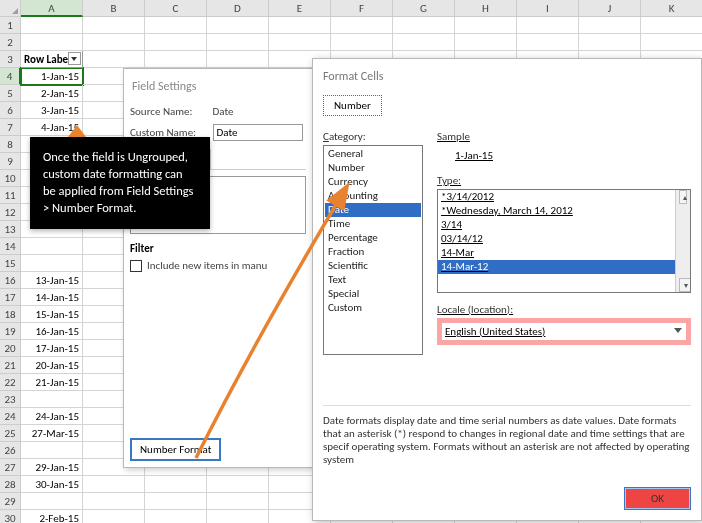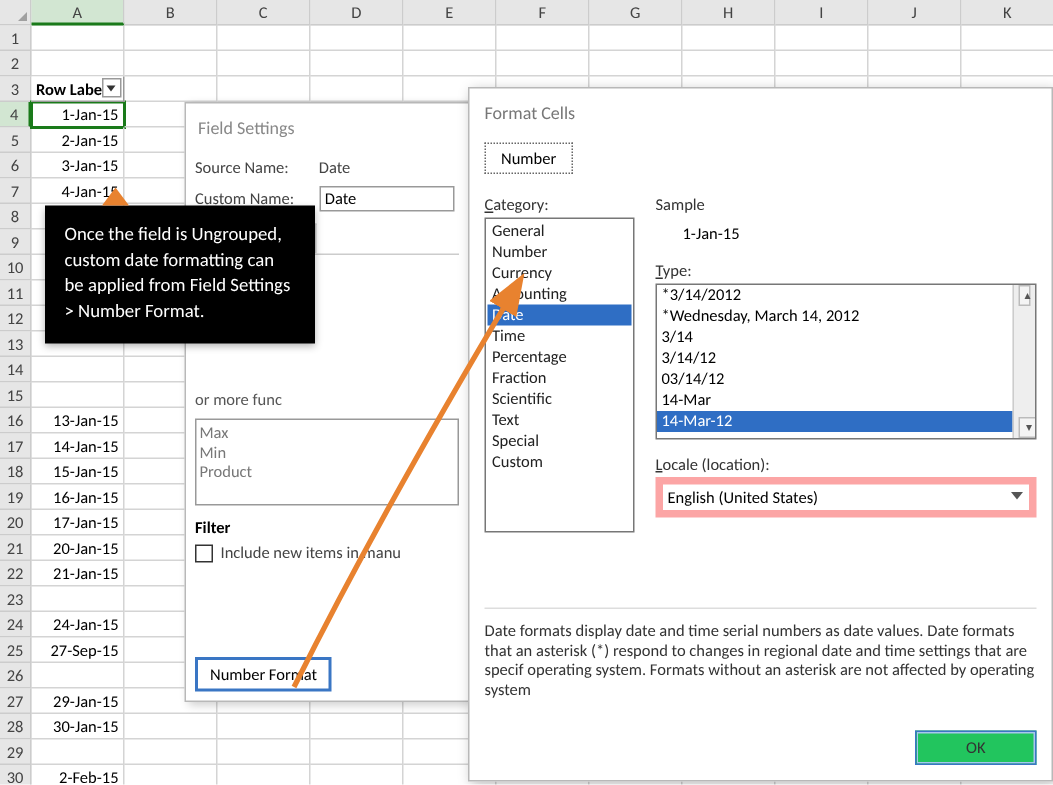--- a/index.html
+++ b/index.html
@@ -41,32 +41,32 @@
 .dlg2 { position:absolute; top:58px; left:312px; width:390px; height:463px; background:#fff; border:1px solid #b8b8b8; box-shadow:2px 2px 8px rgba(0,0,0,.25); padding:10px; }
 .dlg2 .title { color:#777; font-size:12px; margin-bottom:12px; }
 .tab2 { display:inline-block; border:1px dotted #666; padding:3px 10px; font-size:11px; background:#fff; }
 .d2-body { margin-top:14px; display:flex; gap:14px; }
 .catcol { width:100px; }
 .catlbl, .samplelbl, .typelbl, .loclbl { font-size:11px; color:#333; text-decoration: none; border-bottom:none; }
 .catlbl span, .typelbl span, .loclbl span { text-decoration:underline; }
 .catlist { border:1px solid #777; height:210px; margin-top:2px; padding:1px; font-size:11px; color:#222; overflow:hidden; }
 .catlist div { padding:0 3px; line-height:14px; }
 .catlist .sel { background:#2f6ec4; color:#fff; }
-.samplecol { flex:1; }
+.samplecol { flex:1;text-decoration:underline; }
 .sampbox { border:none; padding:2px 4px; margin:4px 0 10px 14px; font-size:11px; }
 .typelist { border:1px solid #777; height:104px; margin-top:2px; font-size:11px; overflow:hidden; position:relative; }
 .typelist div { padding:0 3px; line-height:14px; }
 .typelist .sel { background:#2f6ec4; color:#fff; }
 .typelist .sb { position:absolute; right:0; top:0; bottom:0; width:15px; background:#eee; border-left:1px solid #ccc; }
 .typelist .sb .up,.typelist .sb .dn{height:14px;border:1px solid #bbb;background:#f4f4f4;text-align:center;font-size:8px;line-height:12px;color:#555;}
 .typelist .sb .dn{position:absolute;bottom:0;width:100%;}
 .locsel { width:100%; border:5px solid #fca5a5; padding:2px 3px; font-size:11px; margin-top:2px; background:#fff; position:relative; }
 .locsel::after { content:""; position:absolute; right:4px; top:5px; width:0;height:0;border-left:4px solid transparent;border-right:4px solid transparent;border-top:5px solid #555;}
 .help { position:absolute; bottom:54px; left:10px; right:10px; font-size:11px; color:#333; line-height:13px; border-top:1px solid #ddd; padding-top:8px; }
-.okbtn { position:absolute; bottom:10px; right:10px; width:81px; padding:4px 0; text-align:center; border:1px solid #3a76c4; background:#22c55e; font-size:11px; color:#333; box-shadow:0 0 0 1px #a7c7ee inset; }
+.okbtn { position:absolute; bottom:10px; right:10px; width:67px; padding:4px 0; text-align:center; border:1px solid #3a76c4; background:#ef4444; font-size:11px; color:#333; box-shadow:0 0 0 1px #a7c7ee inset; }
 
 
 .callout { position:absolute; top:137px; left:30px; width:180px; background:#000000; color:#fff; padding:12px 13px; font-size:12.5px; line-height:1.35; box-shadow:0 2px 5px rgba(0,0,0,.3); }
 .callout::before { content:""; position:absolute; top:-12px; left:38px; width:0;height:0;border-left:9px solid transparent;border-right:9px solid transparent;border-bottom:12px solid #e8822f; }
 
 
 .arrow-svg { position:absolute; top:78px; left:186px; pointer-events:none; }
 </style>
 </head>
 <body>
@@ -427,21 +427,21 @@
         <div class="cell"></div>
         <div class="cell"></div>
         <div class="cell"></div>
         <div class="cell"></div>
         <div class="cell"></div>
         <div class="cell"></div>
         <div class="cell"></div>
         <div class="cell"></div>
       </div>
       <div class="row">
-        <div class="cell">27-Sep-15</div>
+        <div class="cell">27-Mar-15</div>
         <div class="cell"></div>
         <div class="cell"></div>
         <div class="cell"></div>
         <div class="cell"></div>
         <div class="cell"></div>
         <div class="cell"></div>
         <div class="cell"></div>
         <div class="cell"></div>
         <div class="cell"></div>
         <div class="cell"></div>
@@ -521,21 +521,20 @@
     <span>Date</span>
   </div>
   <div class="labrow">
     <span class="lab">Custom Name:</span>
     <input value="Date" style="">
   </div>
   <div class="tabs">
     <span>ers</span>
     <span>Layout a</span>
   </div>
-  <div style="margin-top:90px;font-size:11px;color:#555">or more func</div>
   <div class="listbox">
     <div>Max</div>
     <div>Min</div>
     <div>Product</div>
   </div>
   <div class="filterlbl">Filter</div>
   <div class="chk">
     <span class="box"></span>
     <span>Include new items in manu</span>
   </div>
@@ -564,21 +563,20 @@
         </div>
     </div>
     <div class="samplecol">
       <div class="samplelbl">Sample</div>
       <div class="sampbox">1-Jan-15</div>
       <div class="typelbl"><span>T</span>ype:</div>
       <div class="typelist" id="typelist">
         <div>*3/14/2012</div>
           <div>*Wednesday, March 14, 2012</div>
           <div>3/14</div>
-          <div>3/14/12</div>
           <div>03/14/12</div>
           <div>14-Mar</div>
           <div class="sel">14-Mar-12</div>
           <div class="sb">
           <div class="up">▴</div>
           <div class="dn">▾</div>
         </div>
       </div>
       <div style="height:10px"></div>
       <div class="loclbl"><span>L</span>ocale (location):</div>

